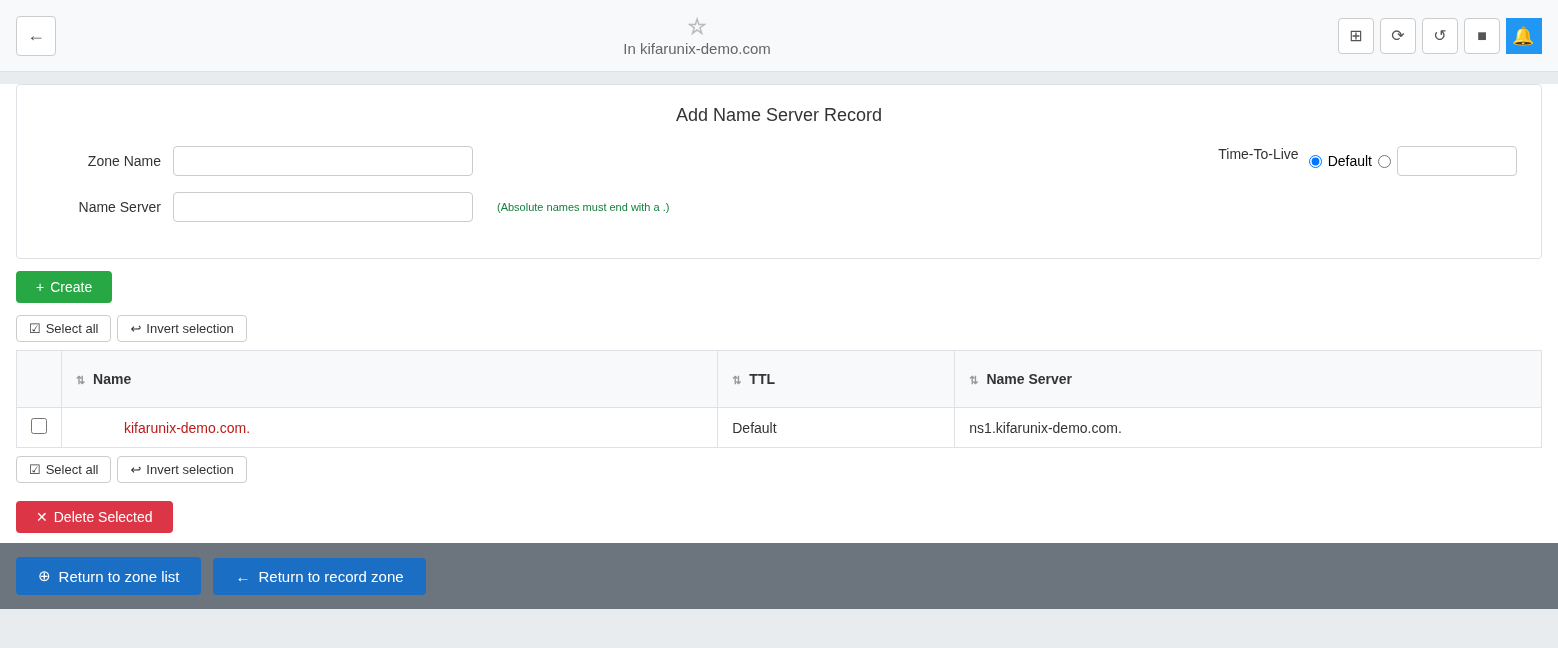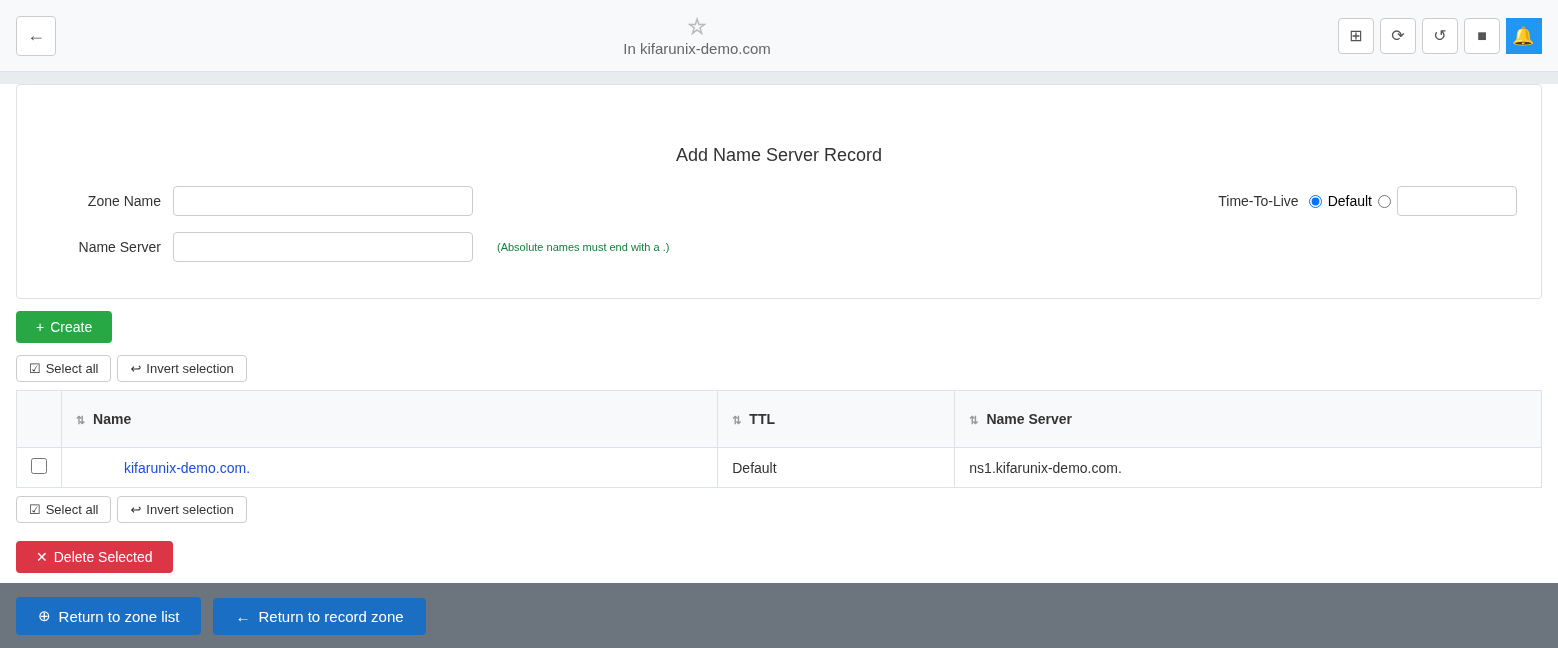--- a/index.html
+++ b/index.html
@@ -65,21 +65,20 @@
       border-radius: 4px;
       margin: 12px 16px;
       padding: 20px 24px;
     }
     .form-panel-title {
       text-align: center;
       font-size: 18px;
       color: #333;
       margin-bottom: 20px;
       font-weight: normal;
-      margin-top: 40px;
     }
     .form-row {
       display: flex;
       align-items: center;
       margin-bottom: 16px;
       gap: 12px;
     }
     .form-label {
       width: 120px;
       text-align: right;
@@ -89,21 +88,20 @@
     .form-input {
       border: 1px solid #ccc;
       border-radius: 4px;
       padding: 6px 10px;
       width: 300px;
       font-size: 14px;
     }
     .form-hint { color: #15803d; font-size: 11px; margin-left: 12px; }
     .ttl-section {
       display: flex;
-      align-items: center;
       gap: 10px;
       margin-left: auto;
     }
     .ttl-label { color: #333; font-weight: 500; }
     .radio-group { display: flex; align-items: center; gap: 6px; }
     .ttl-input {
       border: 1px solid #ccc;
       border-radius: 4px;
       padding: 6px 10px;
       width: 120px;
@@ -193,21 +191,21 @@
       text-align: left;
       font-weight: 600;
       color: #333;
     }
     .records-table td {
       border: 1px solid #dee2e6;
       padding: 10px 14px;
       color: #333;
     }
     .sort-icon { color: #999; font-size: 11px; margin-right: 4px; }
-    .record-link { color: #1d4ed8; text-decoration: none; padding-left: 48px; }
+    .record-link { color: #b91c1c; text-decoration: none; padding-left: 48px; }
     .row-checkbox { width: 16px; height: 16px; cursor: pointer; }
 
     
     .delete-btn {
       background: #dc3545;
       color: white;
       border: none;
       border-radius: 4px;
       padding: 8px 20px;
       font-size: 14px;

